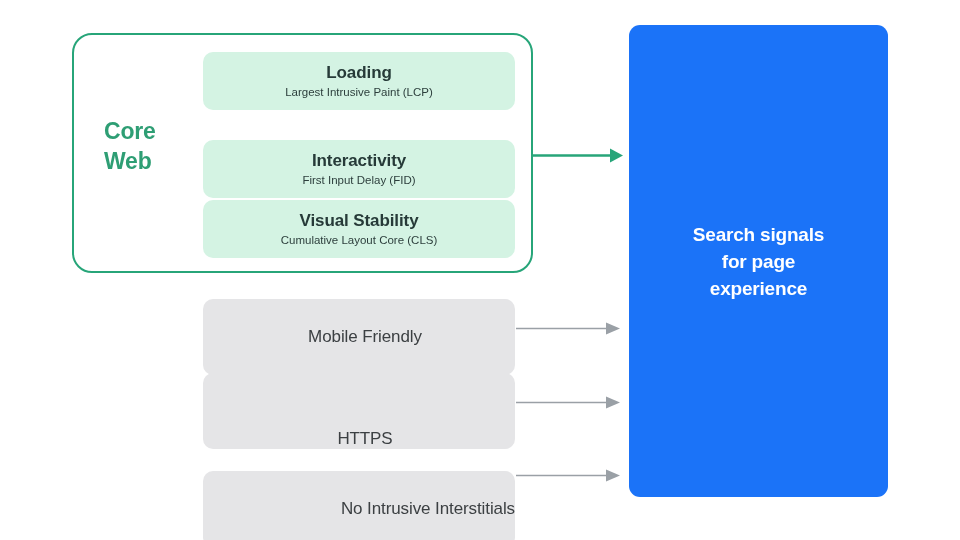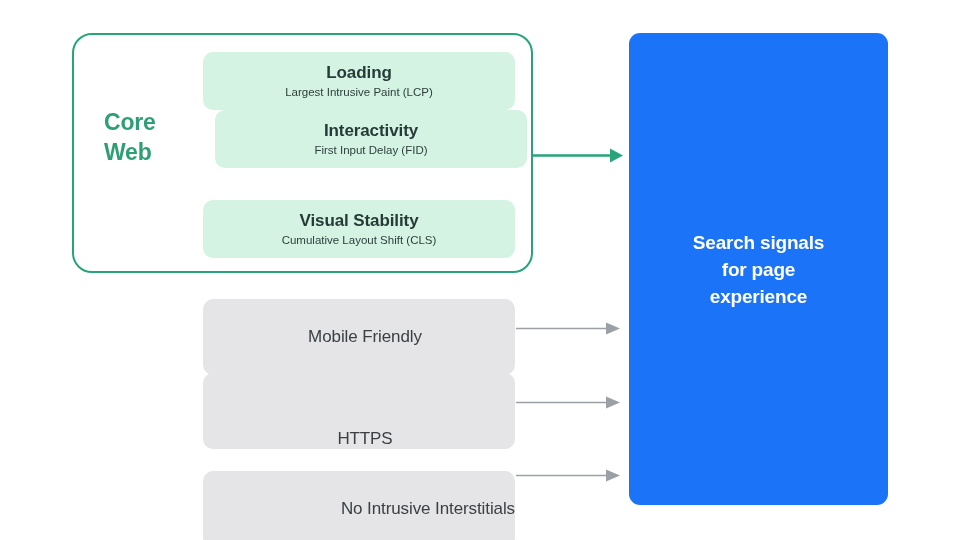--- a/index.html
+++ b/index.html
@@ -29,21 +29,21 @@
     height: 240px;
     box-sizing: border-box;
     border: 2px solid #27A579;
     border-radius: 20px;
     background: #ffffff;
   }
 
   .cwv-label {
     position: absolute;
     left: 104px;
-    top: 107px;
+    top: 116px;
     width: 92px;
     color: #2E9E74;
     font-size: 23px;
     font-weight: bold;
     line-height: 30px;
     letter-spacing: -0.2px;
   }
   .cwv-label span { display: block; }
 
   
@@ -54,21 +54,21 @@
     height: 58px;
     background: #D4F3E3;
     border-radius: 10px;
     display: flex;
     flex-direction: column;
     align-items: center;
     justify-content: center;
     box-sizing: border-box;
   }
   .metric-card.m1 { top: 52px; text-align: center; }
-  .metric-card.m2 { top: 110px; margin-left: 12px; }
+  .metric-card.m2 { top: 140px; }
   .metric-card.m3 { top: 200px; }
 
   .metric-title {
     font-size: 17px;
     font-weight: bold;
     color: #263A38;
     line-height: 21px;
     letter-spacing: -0.1px;
   }
   .metric-sub {
@@ -100,21 +100,21 @@
     font-size: 17px;
     font-weight: normal;
     color: #3C4043;
     letter-spacing: -0.1px;
   }
 
   
   .search-box {
     position: absolute;
     left: 629px;
-    top: 33px;
+    top: 25px;
     width: 259px;
     height: 472px;
     background: #1B73F8;
     border-radius: 11px;
     display: flex;
     align-items: center;
     justify-content: center;
   }
   .search-box-text {
     color: #ffffff;
@@ -152,21 +152,21 @@
     <div class="metric-sub">Largest Intrusive Paint (LCP)</div>
   </div>
 
   <div class="metric-card m2">
     <div class="metric-title">Interactivity</div>
     <div class="metric-sub">First Input Delay (FID)</div>
   </div>
 
   <div class="metric-card m3">
     <div class="metric-title">Visual Stability</div>
-    <div class="metric-sub">Cumulative Layout Shift (CLS)</div>
+    <div class="metric-sub">Cumulative Layout Core (CLS)</div>
   </div>
 
   <div class="signal-card s1">
     <div class="signal-label">Mobile Friendly</div>
   </div>
 
   <div class="signal-card s2">
     <div class="signal-label">HTTPS</div>
   </div>
 

